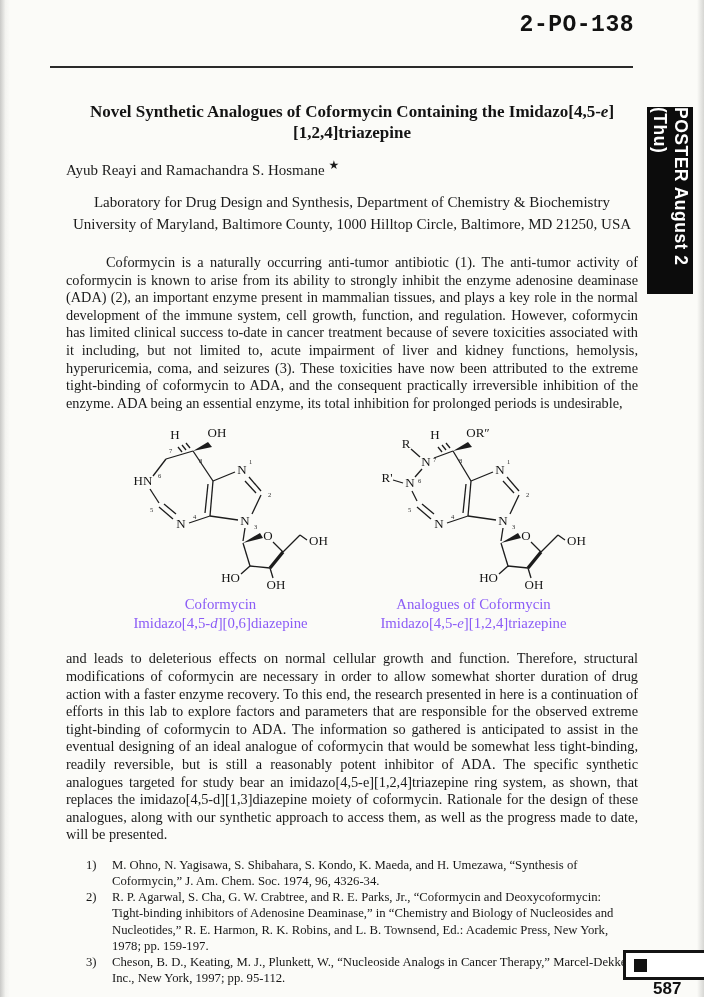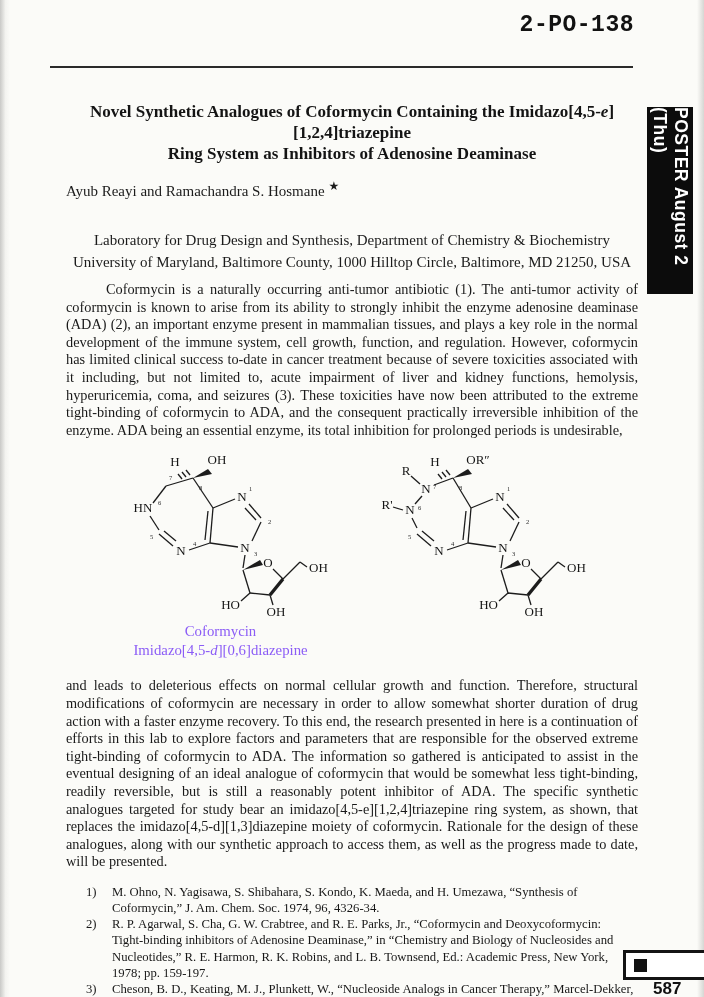--- a/index.html
+++ b/index.html
@@ -36,23 +36,23 @@
     font-family:"Liberation Sans", sans-serif; font-weight:700;
     font-size:17.5px; letter-spacing:0.5px;
   }
   .content { position:absolute; left:66px; top:101px; width:572px; }
   .title {
     text-align:center; font-weight:700; font-size:17px; line-height:21px;
     color:#141414;
   }
   .byline { margin-top:15px; font-size:15px; }
   .byline .star { font-size:12px; vertical-align:super; margin-left:4px; }
-  .affiliation { text-align:center; margin-top:30px; font-size:15px; line-height:21.5px; }
+  .affiliation { text-align:center; margin-top:13px; font-size:15px; line-height:21.5px; }
   .para {
-    margin-top:8px; font-size:14.3px; line-height:17.6px;
+    margin-top:19px; font-size:14.3px; line-height:17.6px;
     text-align:justify; color:#191919;
   }
   .para.indent { text-indent:40px; }
   .figures {
     margin-top:9px; display:flex; justify-content:center; gap:28px;
   }
   figure { text-align:center; }
   figure svg { display:block; }
   figcaption { margin-top:4px; font-size:14.8px; line-height:19px; color:#8b5cf6; }
   .para.second { margin-top:17px; }
@@ -86,21 +86,20 @@
 
 <div class="header-code">2-PO-138</div>
 <div class="header-rule"></div>
 
 <div class="poster-tab">POSTER August 2 (Thu)</div>
 
 <div class="content">
 
   <div class="title">
     <span>Novel Synthetic Analogues of Coformycin Containing the Imidazo[4,5-</span><i>e</i><span>][1,2,4]triazepine</span><br>
-    <span>Ring System as Inhibitors of Adenosine Deaminase</span>
   </div>
 
   <div class="byline">
     <span>Ayub Reayi and Ramachandra S. Hosmane</span><span class="star">★</span>
   </div>
 
   <div class="affiliation">
     <span>Laboratory for Drug Design and Synthesis, Department of Chemistry &amp; Biochemistry</span><br>
     <span>University of Maryland, Baltimore County, 1000 Hilltop Circle, Baltimore, MD 21250, USA</span>
   </div>
@@ -227,20 +226,24 @@
 
         <text class="locant" x="151" y="43">1</text>
         <text class="locant" x="170" y="76">2</text>
         <text class="locant" x="156" y="108">3</text>
         <text class="locant" x="95" y="98">4</text>
         <text class="locant" x="52" y="91">5</text>
         <text class="locant" x="62" y="62">6</text>
         <text class="locant" x="77" y="41">7</text>
         <text class="locant" x="103" y="42">8</text>
       </svg>
+      <figcaption>
+        <span>Analogues of Coformycin</span><br>
+        <span>Imidazo[4,5-</span><i>e</i><span>][1,2,4]triazepine</span>
+      </figcaption>
     </figure>
 
   </div>
 
   <p class="para second">and leads to deleterious effects on normal cellular growth and function.  Therefore, structural modifications of coformycin are necessary in order to allow somewhat shorter duration of drug action with a faster enzyme recovery.  To this end, the research presented in here is a continuation of efforts in this lab to explore factors and parameters that are responsible for the observed extreme tight-binding of coformycin to ADA.  The information so gathered is anticipated to assist in the eventual designing of an ideal analogue of coformycin that would be somewhat less tight-binding, readily reversible, but is still a reasonably potent inhibitor of ADA.  The specific synthetic analogues targeted for study bear an imidazo[4,5-e][1,2,4]triazepine ring system, as shown, that replaces the imidazo[4,5-d][1,3]diazepine moiety of coformycin.  Rationale for the design of these analogues, along with our synthetic approach to access them, as well as the progress made to date, will be presented.</p>
 
   <div class="references">
     <div class="ref">
       <span class="ref-num">1)</span>
       <span class="ref-text">M. Ohno, N. Yagisawa, S. Shibahara, S. Kondo, K. Maeda, and H. Umezawa, “Synthesis of Coformycin,” J. Am. Chem. Soc. 1974, 96, 4326-34.</span>

